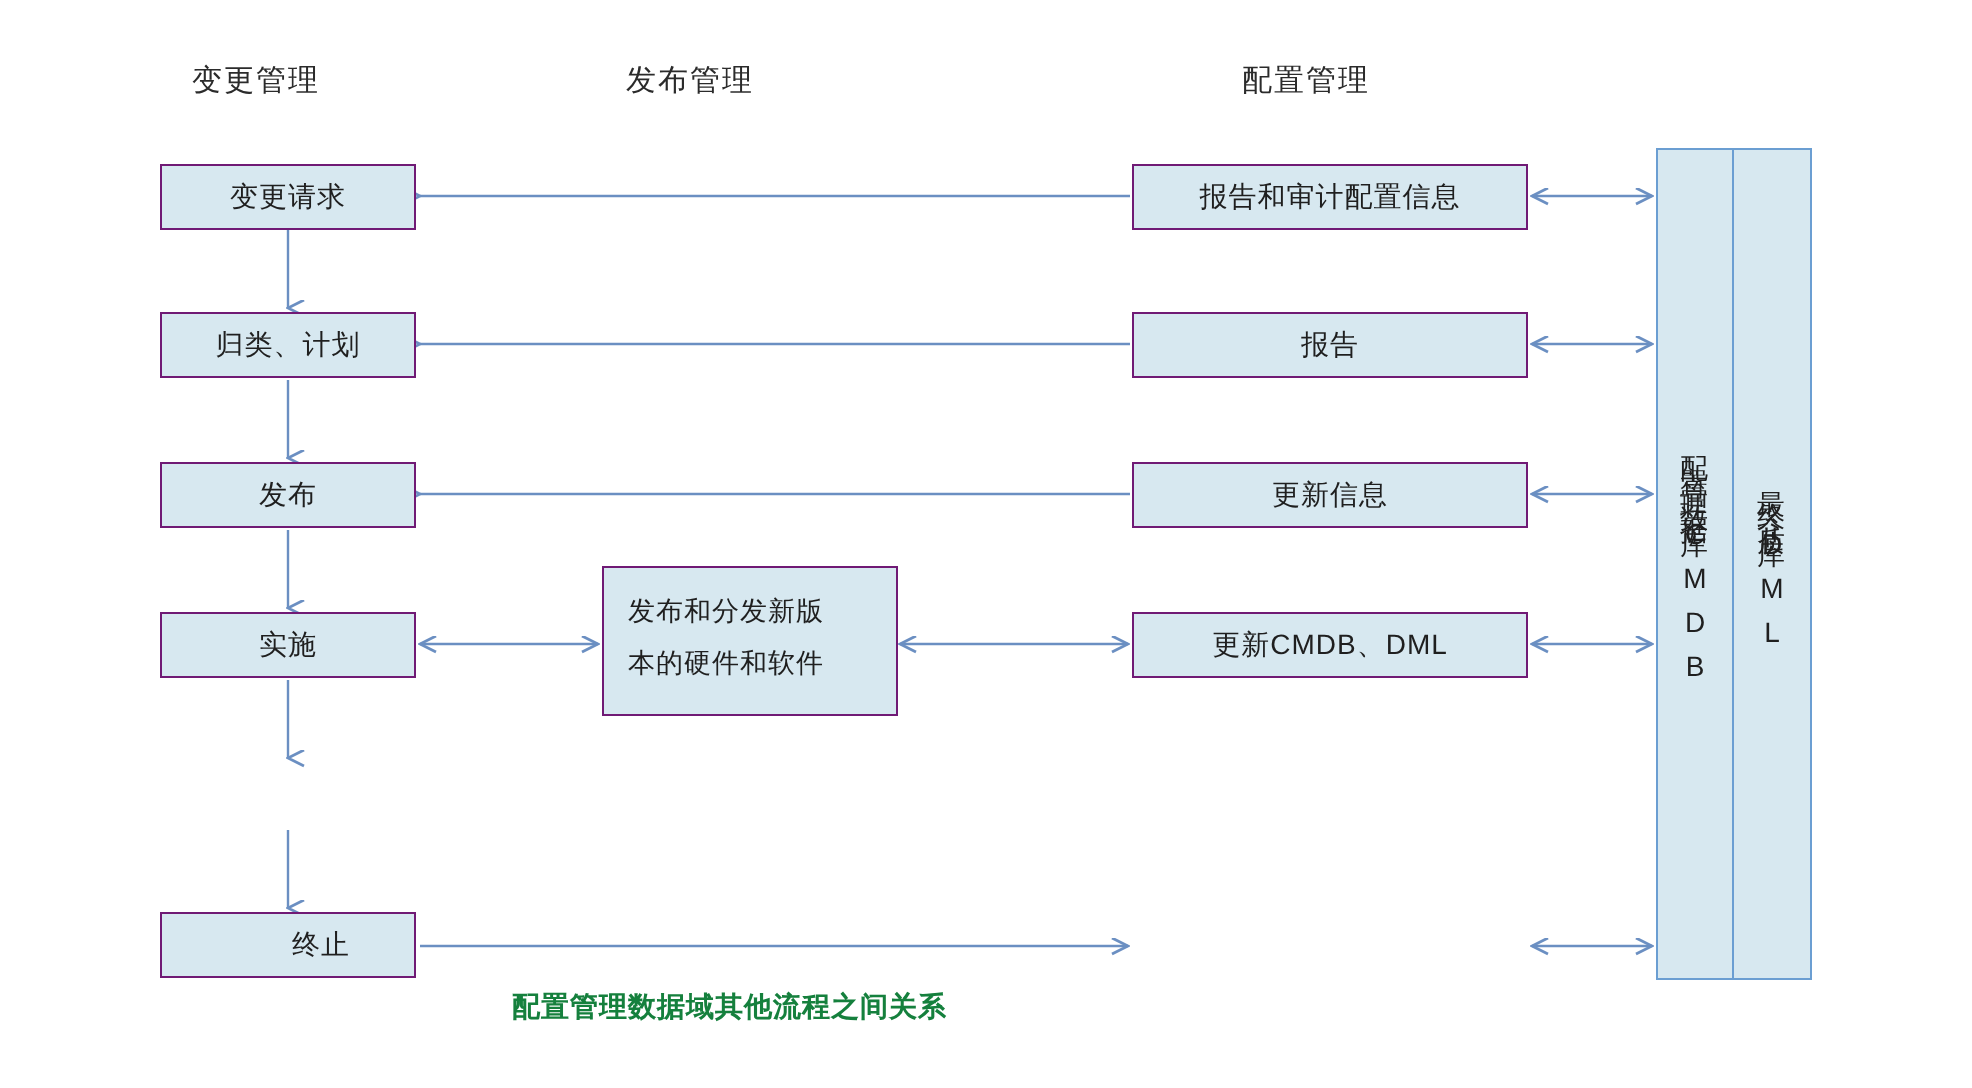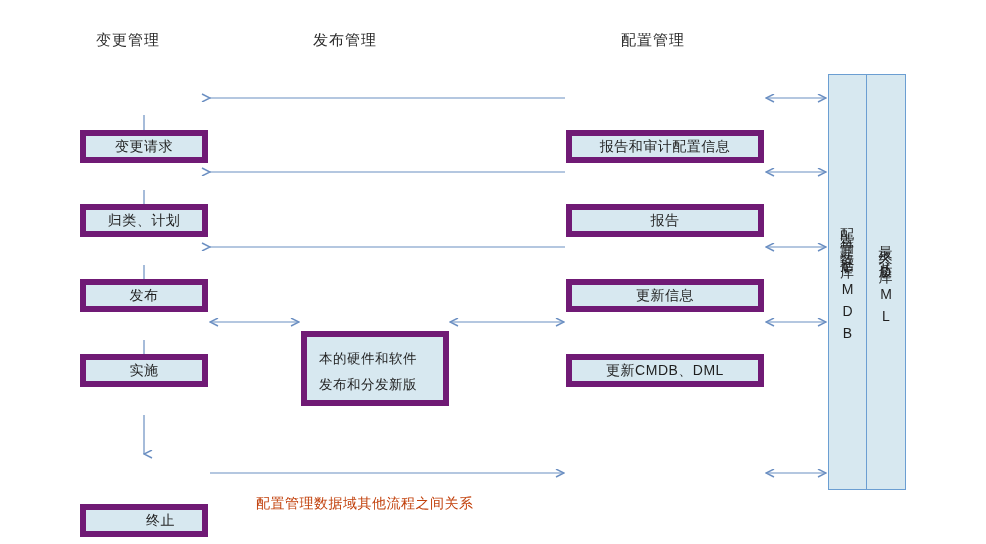--- a/index.html
+++ b/index.html
@@ -21,30 +21,29 @@
     position: absolute;
     font-size: 15px;
     color: #2b2b2b;
     letter-spacing: 1px;
     white-space: nowrap;
   }
   .node {
     position: absolute;
     box-sizing: border-box;
     background: #d7e8f0;
-    border: 6px solid #701a75;
+    border: 1px solid #701a75;
     color: #1f1f1f;
     font-size: 14px;
     display: flex;
     align-items: center;
     justify-content: center;
     text-align: center;
     letter-spacing: 0.5px;
     line-height: 1.55;
-    margin-top: 48px;
   }
   .node.two-line {
     display: block;
     padding: 9px 10px 0 12px;
     text-align: left;
     font-size: 13.5px;
     line-height: 1.95;
   }
   .vnode {
     position: absolute;
@@ -57,23 +56,24 @@
     align-items: center;
     justify-content: center;
     writing-mode: vertical-rl;
     text-orientation: upright;
     letter-spacing: 6px;
     line-height: 1;
   }
   .caption {
     position: absolute;
     font-size: 14px;
-    color: #c2410c;
+    color: #15803d;
     letter-spacing: 0.5px;
     white-space: nowrap;
+    font-weight: bold;
   }
   svg.links {
     position: absolute;
     left: 0;
     top: 0;
     width: 986px;
     height: 544px;
     pointer-events: none;
   }
 </style>
@@ -126,22 +126,22 @@
     </g>
   </svg>
 
   <div class="node" style="left:80px; top:82px; width:128px; height:33px;">变更请求</div>
   <div class="node" style="left:80px; top:156px; width:128px; height:33px;">归类、计划</div>
   <div class="node" style="left:80px; top:231px; width:128px; height:33px;">发布</div>
   <div class="node" style="left:80px; top:306px; width:128px; height:33px;">实施</div>
   <div class="node" style="left:80px; top:456px; width:128px; height:33px;padding-left:33px;">终止</div>
 
   <div class="node two-line" style="left:301px; top:283px; width:148px; height:75px;">
+    <div>发布和分发新版</div>
     <div>本的硬件和软件</div>
-    <div>发布和分发新版</div>
   </div>
 
   <div class="node" style="left:566px; top:156px; width:198px; height:33px;">报告</div>
   <div class="node" style="left:566px; top:82px; width:198px; height:33px;">报告和审计配置信息</div>
   <div class="node" style="left:566px; top:231px; width:198px; height:33px;">更新信息</div>
   <div class="node" style="left:566px; top:306px; width:198px; height:33px;">更新CMDB、DML</div>
 
   <div class="vnode" style="left:828px; top:74px; width:39px; height:416px;">配置管理数据库CMDB</div>
   <div class="vnode" style="left:866px; top:74px; width:40px; height:416px;">最终介质库DML</div>
 

